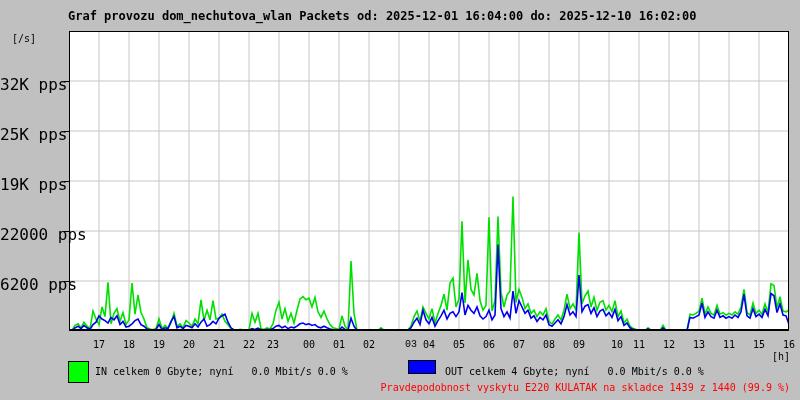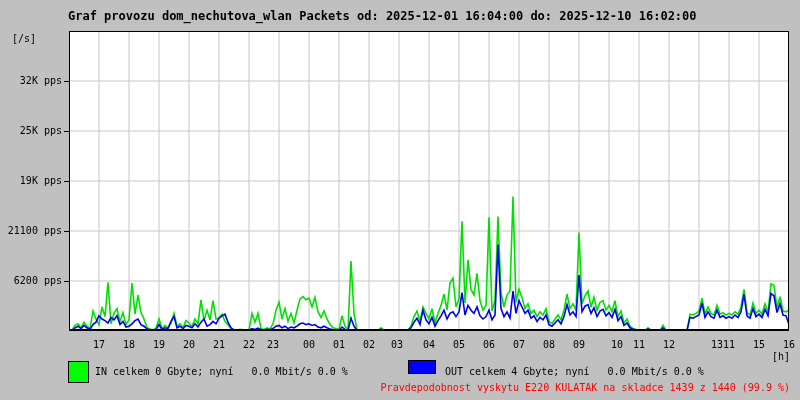--- a/index.html
+++ b/index.html
@@ -15,21 +15,21 @@
   }
   .plot{
     position:absolute;left:69px;top:31px;width:720px;height:300px;
     background:#ffffff;
   }
   .plot svg{display:block;width:100%;height:100%}
   .yunit{position:absolute;left:12px;top:33px;font-size:10px}
   .xunit{position:absolute;left:772px;top:351px;font-size:10px}
   .ylabel{
     position:absolute;left:0;width:62px;text-align:right;
-    font-size:10px;white-space:pre;
+    font-size:16px;white-space:pre;
   }
   .ytick{position:absolute;left:64px;width:5px;height:1px;background:#000}
   .xlabel{
     position:absolute;width:26px;text-align:center;top:339px;font-size:10px;
   }
   .swatch{position:absolute;border:1px solid #000}
   .swatch-in{left:68px;top:361px;width:19px;height:20px}
   .swatch-out{left:408px;top:360px;width:26px;height:12px}
   .legend-label{position:absolute;top:366px;font-size:10px;white-space:pre}
   .legend-label-in{left:95px}
@@ -82,47 +82,47 @@
     </svg>
 </div>
 
 <div id="y-axis">
     <div class="ylabel" style="top: 75px;">32K pps</div>
     <div class="ytick" style="top: 81px;"></div>
     <div class="ylabel" style="top: 125px;">25K pps</div>
     <div class="ytick" style="top: 131px;"></div>
     <div class="ylabel" style="top: 175px;">19K pps</div>
     <div class="ytick" style="top: 181px;"></div>
-    <div class="ylabel" style="top: 225px;">21100 pps</div>
+    <div class="ylabel" style="top: 225px;">22000 pps</div>
     <div class="ytick" style="top: 231px;"></div>
     <div class="ylabel" style="top: 275px;">6200 pps</div>
     <div class="ytick" style="top: 281px;"></div>
   </div>
 <div id="x-axis">
     <div class="xlabel" style="left: 86px;">17</div>
     <div class="xlabel" style="left: 116px;">18</div>
     <div class="xlabel" style="left: 146px;">19</div>
     <div class="xlabel" style="left: 176px;">20</div>
     <div class="xlabel" style="left: 206px;">21</div>
     <div class="xlabel" style="left: 236px;">22</div>
     <div class="xlabel" style="left: 260px;">23</div>
     <div class="xlabel" style="left: 296px;">00</div>
     <div class="xlabel" style="left: 326px;">01</div>
     <div class="xlabel" style="left: 356px;">02</div>
-    <div class="xlabel" style="left: 384px;">03</div>
+    <div class="xlabel" style="left: 398px; font-family: Liberation Mono, monospace;">03</div>
     <div class="xlabel" style="left: 416px;">04</div>
     <div class="xlabel" style="left: 446px;">05</div>
     <div class="xlabel" style="left: 476px;">06</div>
     <div class="xlabel" style="left: 506px;">07</div>
     <div class="xlabel" style="left: 536px;">08</div>
     <div class="xlabel" style="left: 566px;">09</div>
     <div class="xlabel" style="left: 604px;">10</div>
     <div class="xlabel" style="left: 626px;">11</div>
     <div class="xlabel" style="left: 656px;">12</div>
-    <div class="xlabel" style="left: 704px;">13</div>
+    <div class="xlabel" style="left: 686px;">13</div>
     <div class="xlabel" style="left: 716px;">11</div>
     <div class="xlabel" style="left: 746px;">15</div>
     <div class="xlabel" style="left: 776px;">16</div>
   </div>
 
 <div class="xunit">[h]</div>
 
 <div class="swatch swatch-in" style="background: rgb(0, 255, 0);"></div>
 <div class="legend-label legend-label-in">IN celkem 0 Gbyte; nyní   0.0 Mbit/s 0.0 %</div>
 

